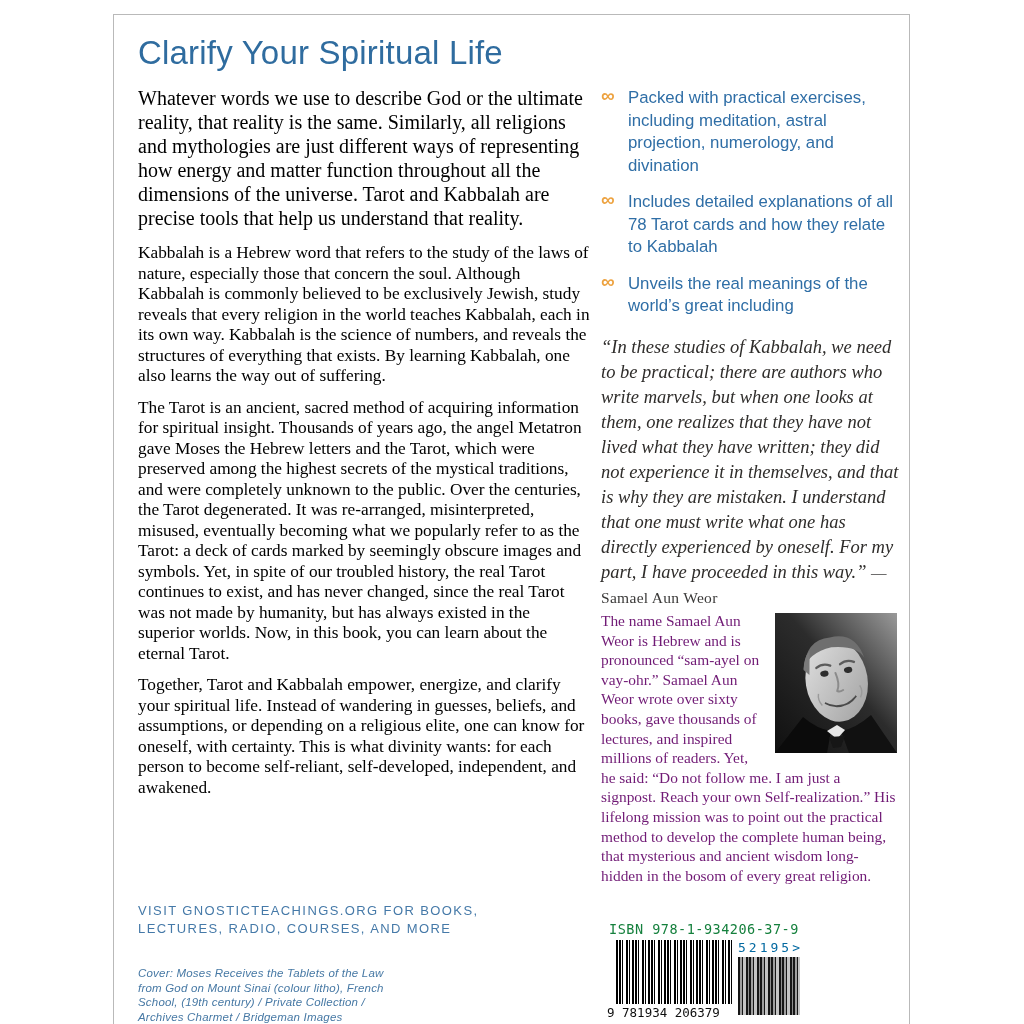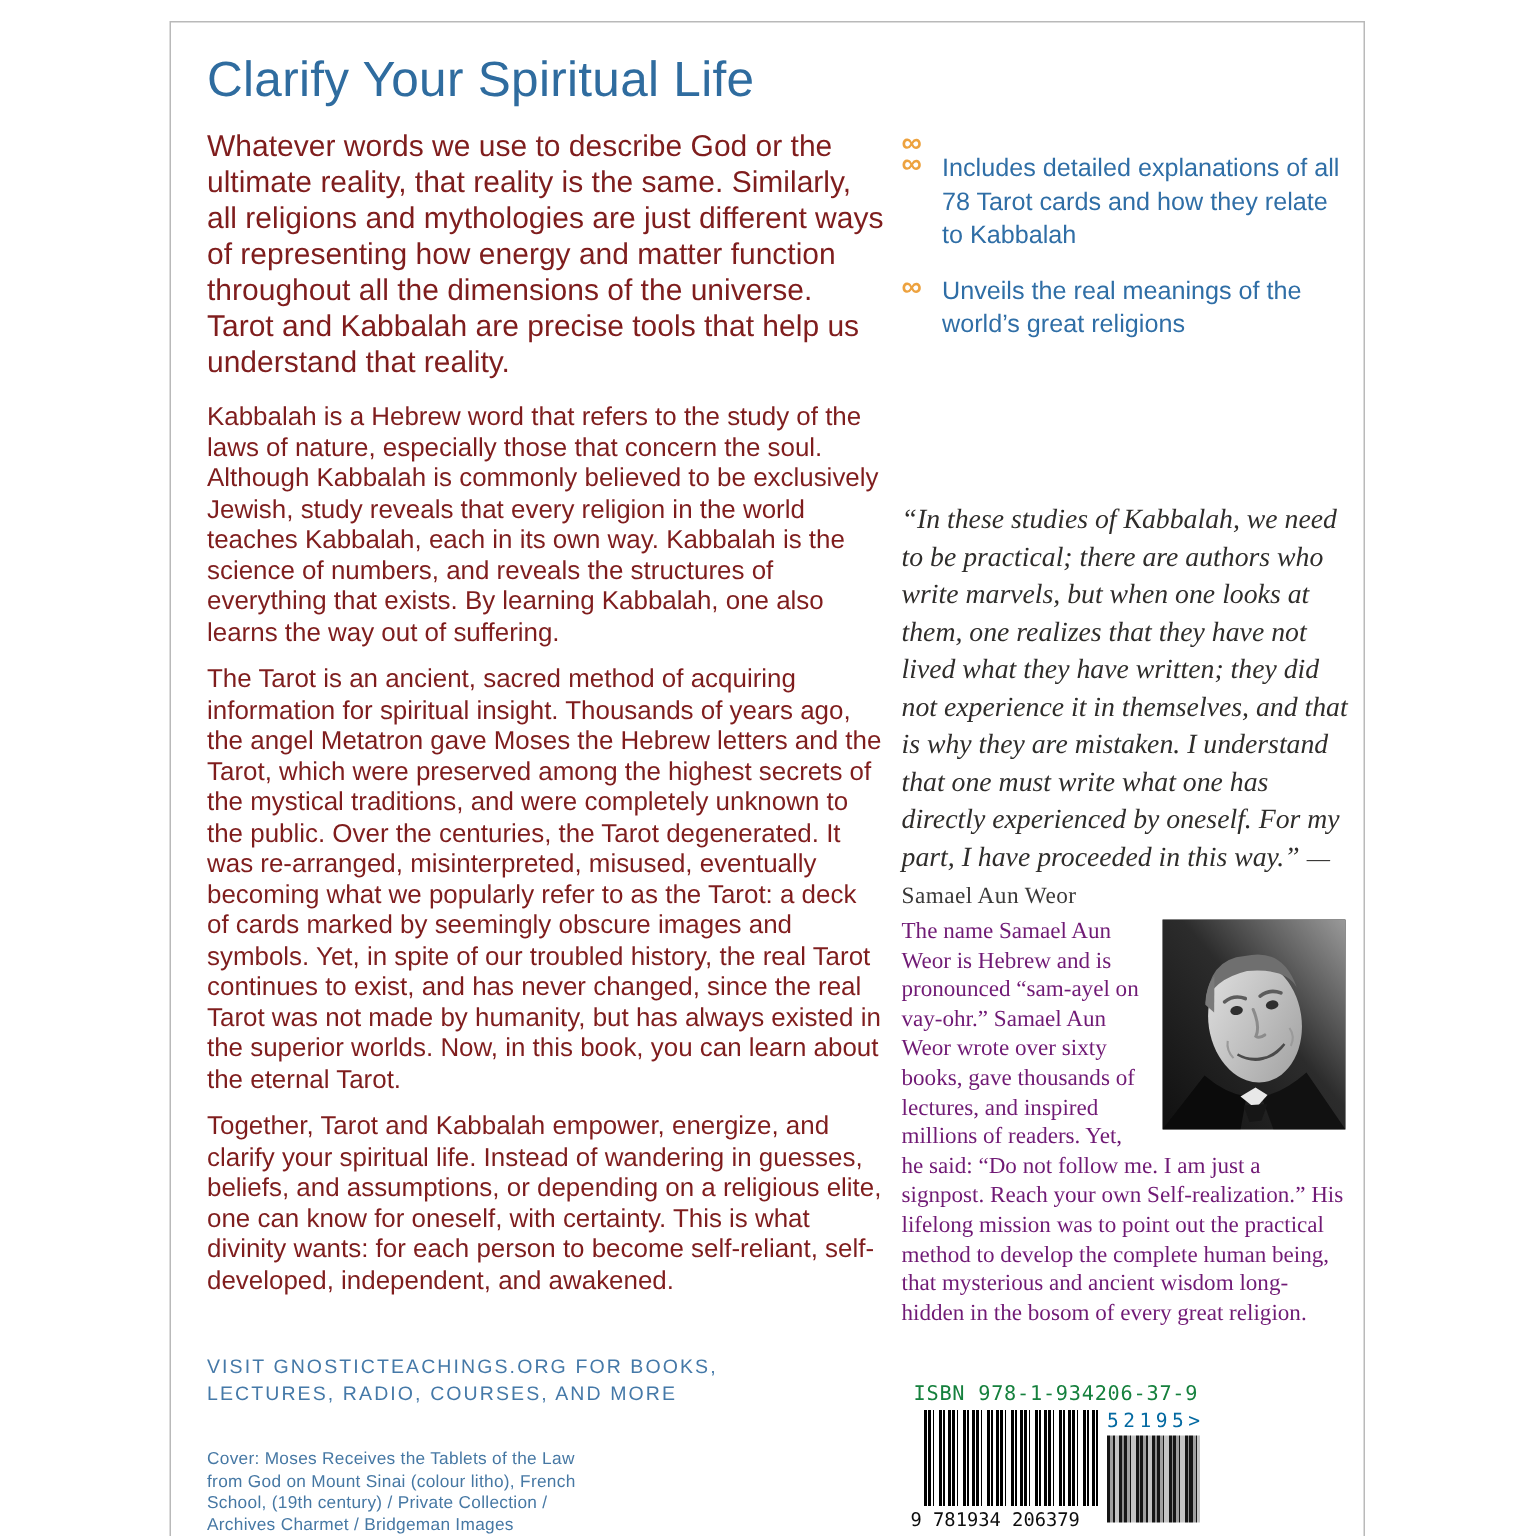--- a/index.html
+++ b/index.html
@@ -13,34 +13,34 @@
   }
 
   
   .col-left { position:absolute; left:24px; top:18px; width:452px; }
   .page-title {
     margin:0 0 13px 0; font-family:"Liberation Sans", sans-serif;
     font-weight:500; font-size:33px; line-height:40px; letter-spacing:0.2px;
     color:#2f6c9f;
   }
   .para {
-    margin:0 0 11px 0; font-family:Liberation Sans, sans-serif;
-    color:#7f1d1d;
+    margin:0 0 11px 0; font-family:Liberation Serif, serif;
+    color:#000000;
   }
   .para.lead { font-size:20px; line-height:24px; margin-bottom:13px; }
   .para.body { font-size:17.3px; line-height:20.5px; }
 
   .visit {
     position:absolute; left:24px; top:887px; color:#4579a8;
     font-size:13px; line-height:18px; letter-spacing:1.4px; font-weight:500;
   }
   .visit div { white-space:nowrap; }
   .credit {
     position:absolute; left:24px; top:951px; color:#4678a4;
-    font-size:11.5px; line-height:14.5px; letter-spacing:0.2px;
+    font-size:11.5px; line-height:14.5px; letter-spacing:0.2px;font-style:italic;
   }
   .credit div { white-space:nowrap; }
 
   
   .col-right { position:absolute; left:487px; top:0; width:296px; height:1020px; }
 
   .bullets { position:absolute; left:0; top:72px; width:293px; margin:0; padding:0; list-style:none; }
   .bullets li {
     position:relative; padding-left:27px; margin-bottom:14px;
     color:#2f6ea6; font-size:16.8px; line-height:22.5px; font-weight:500;
@@ -130,28 +130,29 @@
       <div>from God on Mount Sinai (colour litho), French</div>
       <div>School, (19th century) / Private Collection /</div>
       <div>Archives Charmet / Bridgeman Images</div>
     </div>
 
     <div class="col-right">
 
       <ul class="bullets">
         <li>
           <span class="inf">∞</span>
+          <span>Packed with practical exercises, including meditation, astral projection, numerology, and divination</span>
         </li>
         <li>
           <span class="inf">∞</span>
           <span>Includes detailed explanations of all 78 Tarot cards and how they relate to Kabbalah</span>
         </li>
         <li>
           <span class="inf">∞</span>
-          <span>Unveils the real meanings of the world’s great religions</span>
+          <span>Unveils the real meanings of the world’s great including</span>
         </li>
       </ul>
 
       <p class="quote">
         <span class="qtext">“In these studies of Kabbalah, we need to be practical; there are authors who write marvels, but when one looks at them, one realizes that they have not lived what they have written; they did not experience it in themselves, and that is why they are mistaken. I understand that one must write what one has directly experienced by oneself. For my part, I have proceeded in this way.” </span><span class="qattr">—Samael Aun Weor</span>
       </p>
 
       <div class="bio">
         <div class="bio-photo">
           <svg width="122" height="140" viewBox="0 0 122 140" xmlns="http://www.w3.org/2000/svg">

